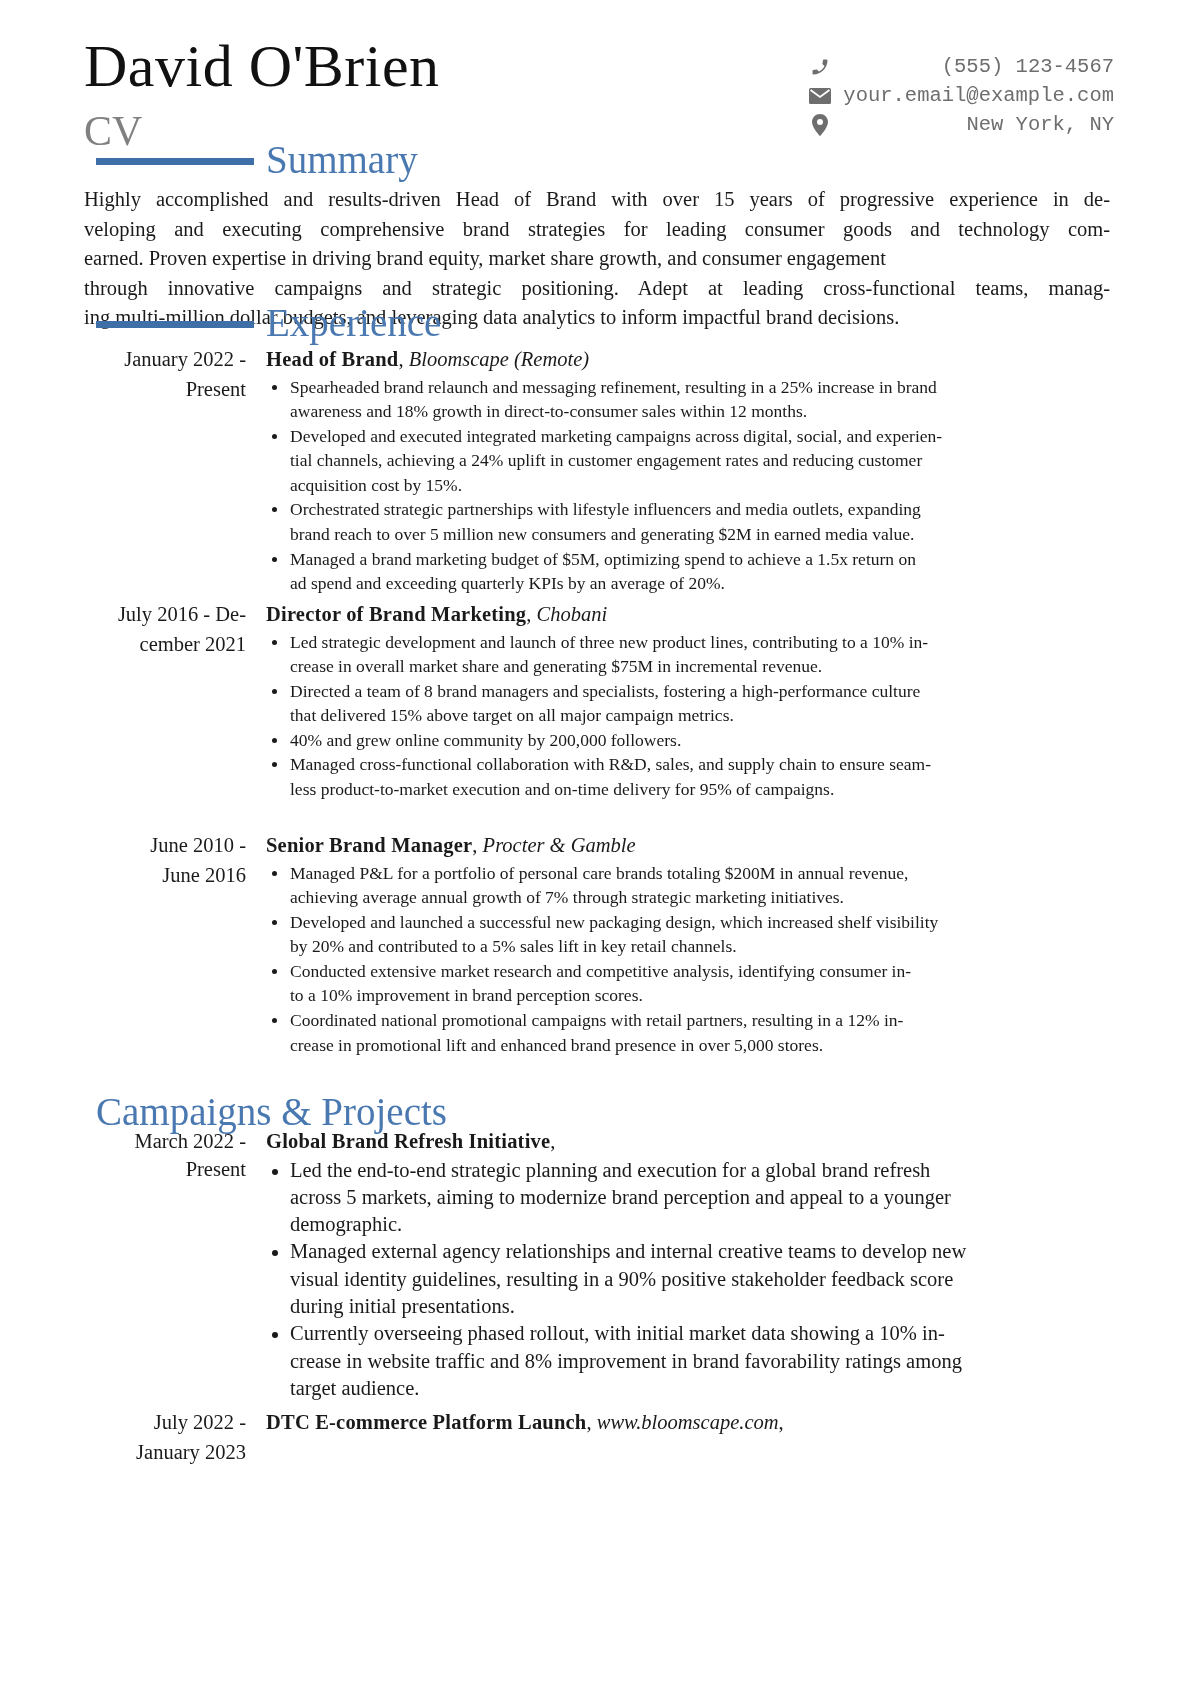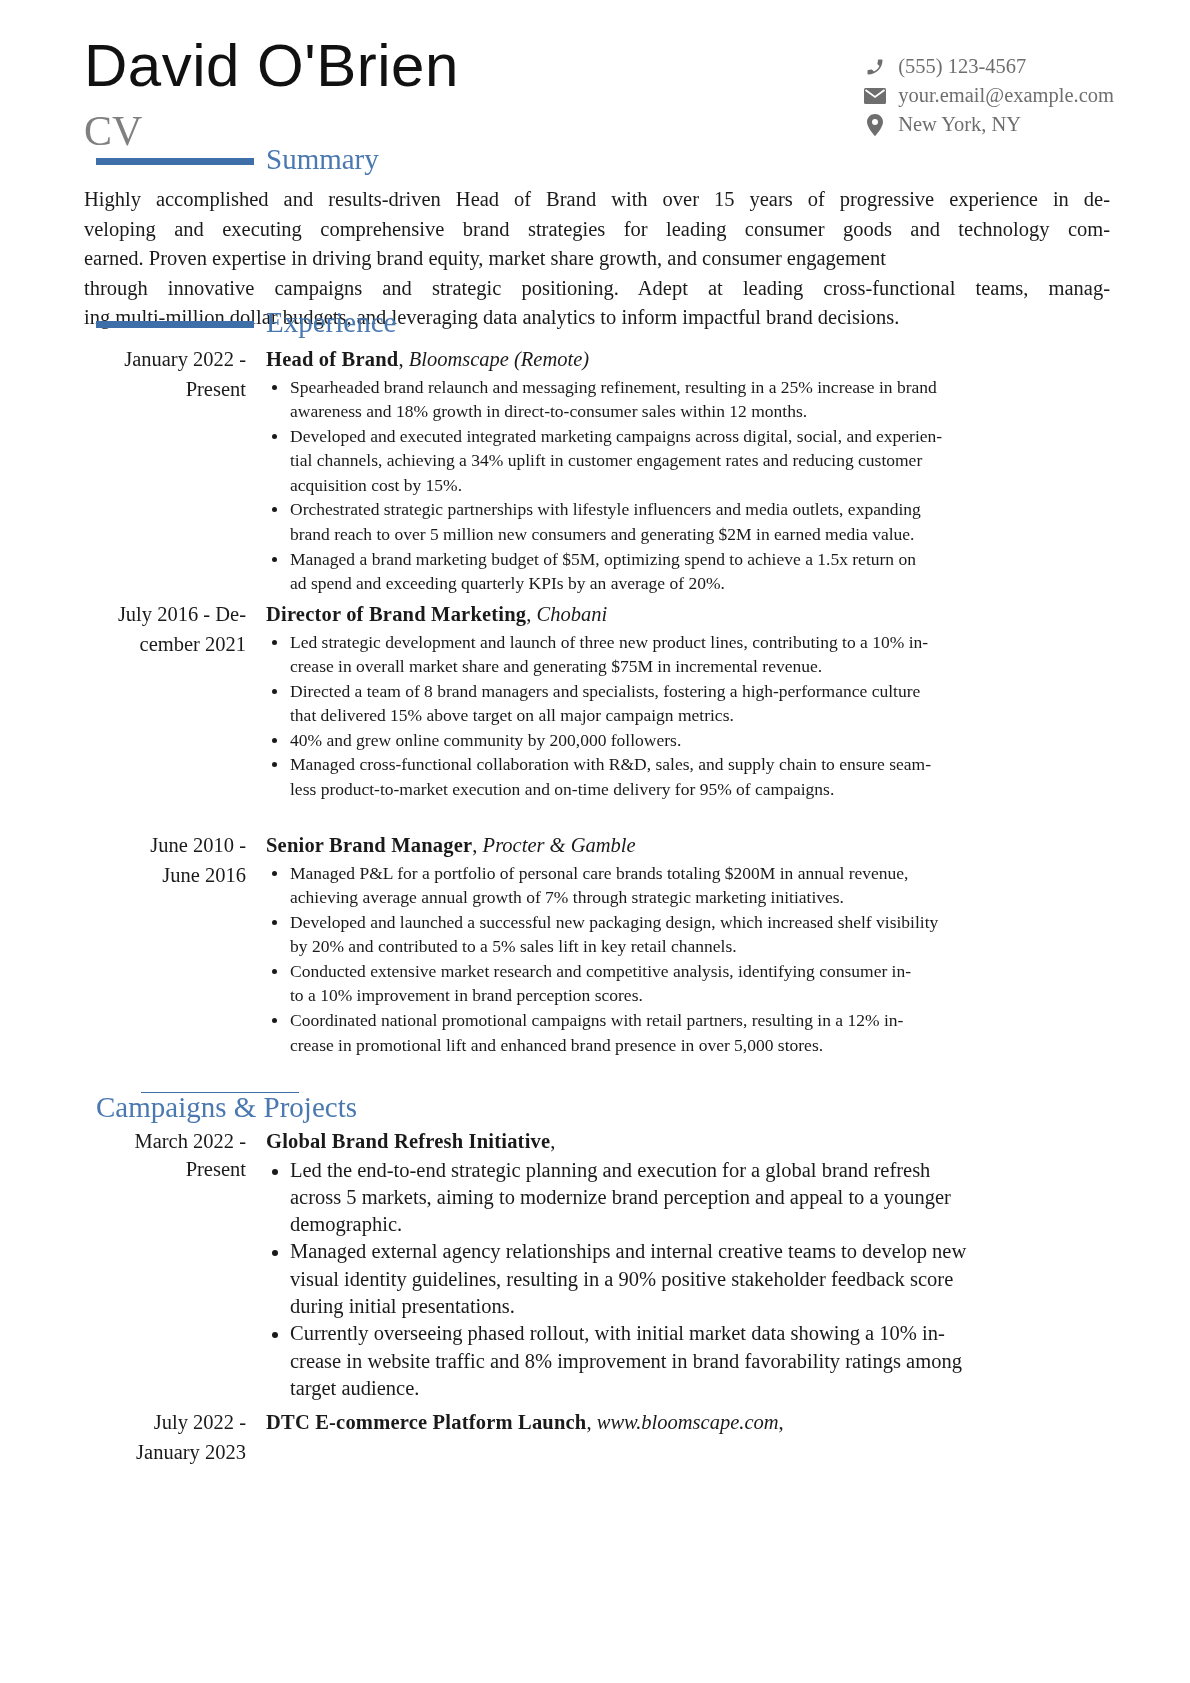--- a/index.html
+++ b/index.html
@@ -3,40 +3,40 @@
   <meta charset="utf-8">
   <style>
     html, body { margin: 0; padding: 0; background: #ffffff; }
     body {
       width: 1190px; height: 1683px; position: relative; overflow: hidden;
       font-family: "DejaVu Serif", "Liberation Serif", serif;
       color: #1a1a1a;
     }
     .name {
       position: absolute; left: 84px; top: 36px;
-      font-family: Liberation Sans, sans-serif;
+      font-family: Liberation Serif, serif;
       font-size: 60px; line-height: 1; color: #111; letter-spacing: 0.5px;
     }
     .subtitle {
       position: absolute; left: 84px; top: 110px;
       font-family: "Liberation Serif", serif;
       font-size: 42px; line-height: 1; color: #808080;
     }
     .contact {
       position: absolute; right: 76px; top: 52px; text-align: right;
       font-family: "Liberation Serif", serif; font-size: 20.5px; color: #6e6e6e;
     }
-    .contact .row { height: 29px; line-height: 29px; display: flex; justify-content: flex-start; align-items: center; }
+    .contact .row { height: 29px; line-height: 29px; display: flex; justify-content: space-between; align-items: center; font-family: Liberation Mono, monospace; }
     .contact .ico { width: 22px; height: 20px; margin-right: 12px; display: inline-flex; align-items: center; justify-content: center; }
     .contact svg { fill: #6e6e6e; }
 
     .section-head { position: absolute; left: 96px; height: 34px; display: flex; align-items: center; }
     .section-head .bar { width: 158px; height: 7px; background: #3f6fa8; margin-right: 12px; margin-top: 4px; }
     .section-head .title {
-      font-family: "Liberation Serif", serif; font-size: 29px; color: #4a78b0; line-height: 1;
+      font-family: "Liberation Serif", serif; font-size: 39px; color: #4a78b0; line-height: 1;
     }
 
     .summary {
       position: absolute; left: 84px; top: 185px; width: 1026px;
       font-family: "Liberation Serif", serif; font-size: 20.5px; line-height: 29.5px; color: #1a1a1a;
       text-align: justify;
     }
     .summary .line { display: block; white-space: nowrap; text-align-last: justify; }
     .summary .line.last { text-align-last: left; }
 
@@ -120,21 +120,21 @@
     <div class="headline">
       <b>Head of Brand</b>, <i>Bloomscape (Remote)</i>
     </div>
     <ul class="bullets exp">
       <li>
           <span class="bl">Spearheaded brand relaunch and messaging refinement, resulting in a 25% increase in brand</span>
           <span class="bl">awareness and 18% growth in direct-to-consumer sales within 12 months.</span>
         </li>
       <li>
           <span class="bl">Developed and executed integrated marketing campaigns across digital, social, and experien-</span>
-          <span class="bl">tial channels, achieving a 34% uplift in customer engagement rates and reducing customer</span>
+          <span class="bl">tial channels, achieving a 24% uplift in customer engagement rates and reducing customer</span>
           <span class="bl">acquisition cost by 15%.</span>
         </li>
       <li>
           <span class="bl">Orchestrated strategic partnerships with lifestyle influencers and media outlets, expanding</span>
           <span class="bl">brand reach to over 5 million new consumers and generating $2M in earned media value.</span>
         </li>
       <li>
           <span class="bl">Managed a brand marketing budget of $5M, optimizing spend to achieve a 1.5x return on</span>
           <span class="bl">ad spend and exceeding quarterly KPIs by an average of 20%.</span>
         </li>

